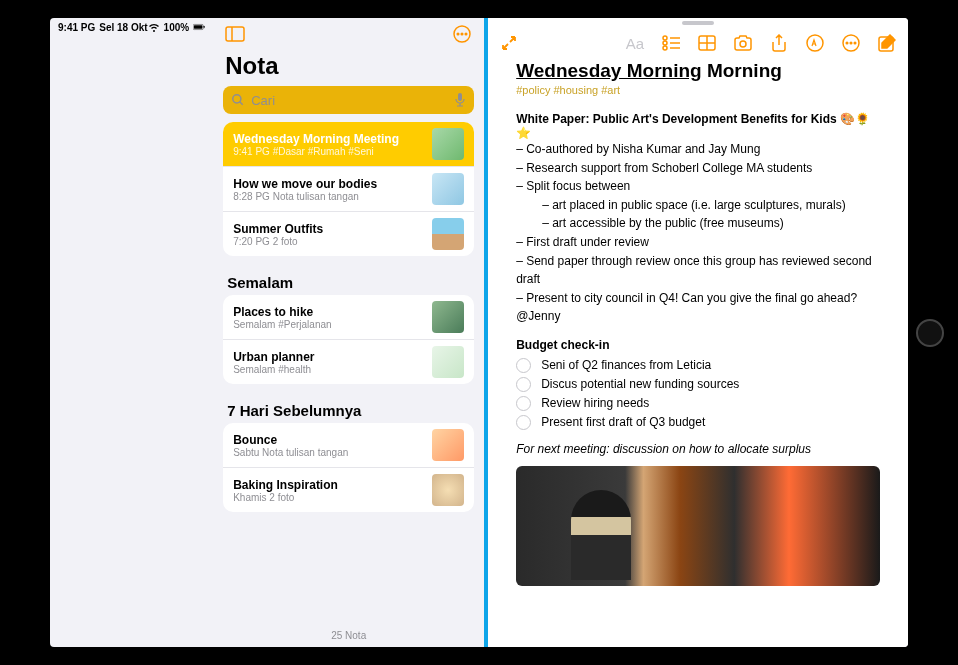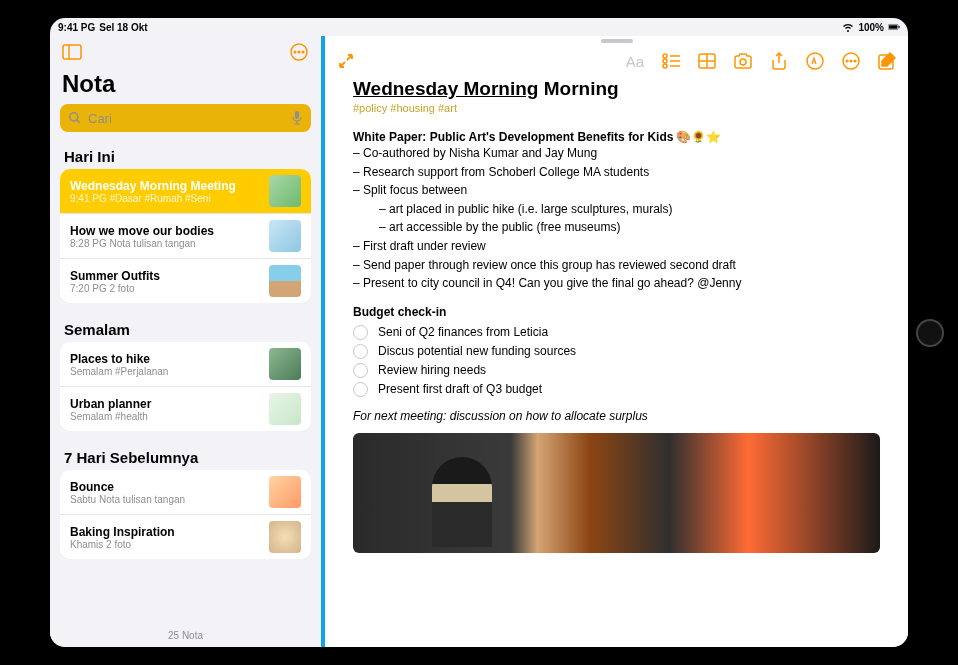--- a/index.html
+++ b/index.html
@@ -29,24 +29,24 @@
       width: 28px;
       height: 28px;
       border: 2px solid #444;
       border-radius: 50%;
       background: #111;
     }
     .screen {
       width: 100%;
       height: 100%;
       background: #f2f2f7;
-      border-radius: 15px;
+      border-radius: 4px;
       overflow: hidden;
       display: flex;
-      flex-direction: column;
+      flex-direction: row;
       font-size: 11px;
     }
     .status-bar {
       height: 18px;
       display: flex;
       justify-content: space-between;
       align-items: center;
       padding: 0 8px;
       font-size: 10px;
       font-weight: 600;
@@ -328,21 +328,20 @@
             </svg>
           <input type="text" placeholder="Cari" style="">
           <svg width="12" height="16" viewBox="0 0 12 16" fill="#8e8e93">
               <rect x="4" y="1" width="4" height="8" rx="2"></rect>
               <path d="M2 7a4 4 0 008 0M6 11v3M3 14h6" stroke="#8e8e93" stroke-width="1.2" fill="none"></path>
             </svg>
         </div>
 
         <div class="notes-scroll">
 
-          <div class="section-header">Hari Ini</div>
           <div class="note-group">
             <div class="note-item selected">
               <div class="note-text">
                 <div class="note-title">Wednesday Morning Meeting</div>
                 <div class="note-sub">9:41 PG  #Dasar #Rumah #Seni</div>
               </div>
               <div class="note-thumb"></div>
             </div>
             <div class="note-item">
               <div class="note-text">
@@ -466,21 +465,21 @@
         <div class="note-content">
           <div class="note-h1">
             <span class="underline">Wednesday Morning</span><span> Morning</span>
           </div>
           <div class="note-tags">#policy #housing #art</div>
 
           <div class="note-bold">White Paper: Public Art's Development Benefits for Kids 🎨🌻⭐</div>
           <div class="note-line">– Co-authored by Nisha Kumar and Jay Mung</div>
           <div class="note-line">– Research support from Schoberl College MA students</div>
           <div class="note-line">– Split focus between</div>
-          <div class="note-line note-indent">– art placed in public hike (i.e. large sculptures, murals)</div>
+          <div class="note-line note-indent">– art placed in public space (i.e. large sculptures, murals)</div>
           <div class="note-line note-indent">– art accessible by the public (free museums)</div>
           <div class="note-line">– First draft under review</div>
           <div class="note-line">– Send paper through review once this group has reviewed second draft</div>
           <div class="note-line">– Present to city council in Q4! Can you give the final go ahead? @Jenny</div>
 
           <div class="note-bold" style="margin-top:12px;">Budget check-in</div>
           <div class="checklist">
             <div class="check-item">
                 <div class="check-circle"></div>
                 <span>Seni of Q2 finances from Leticia</span>

